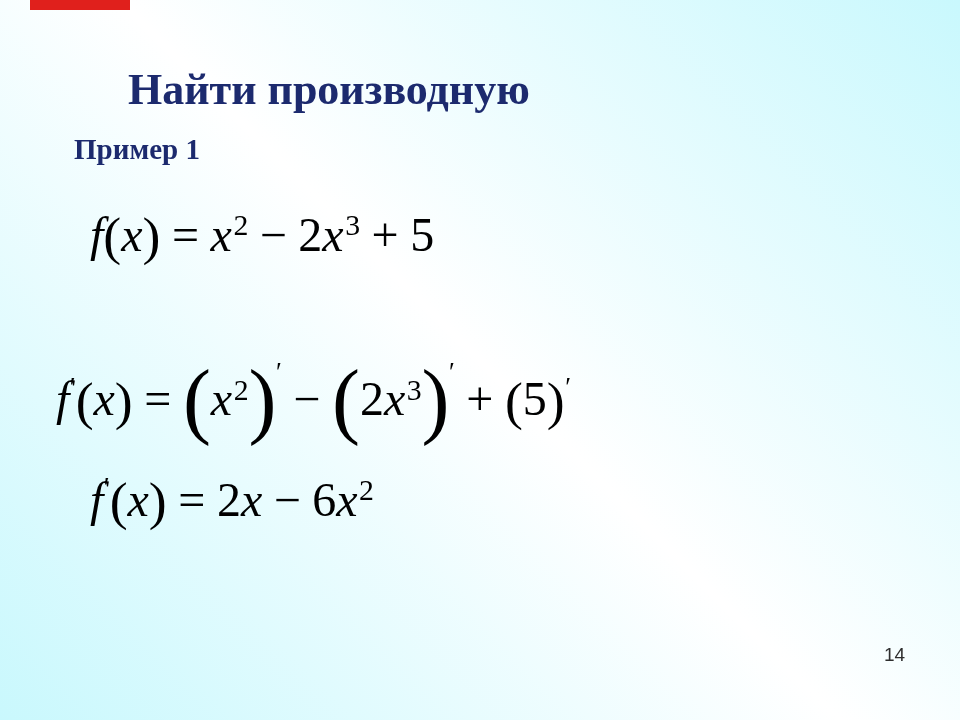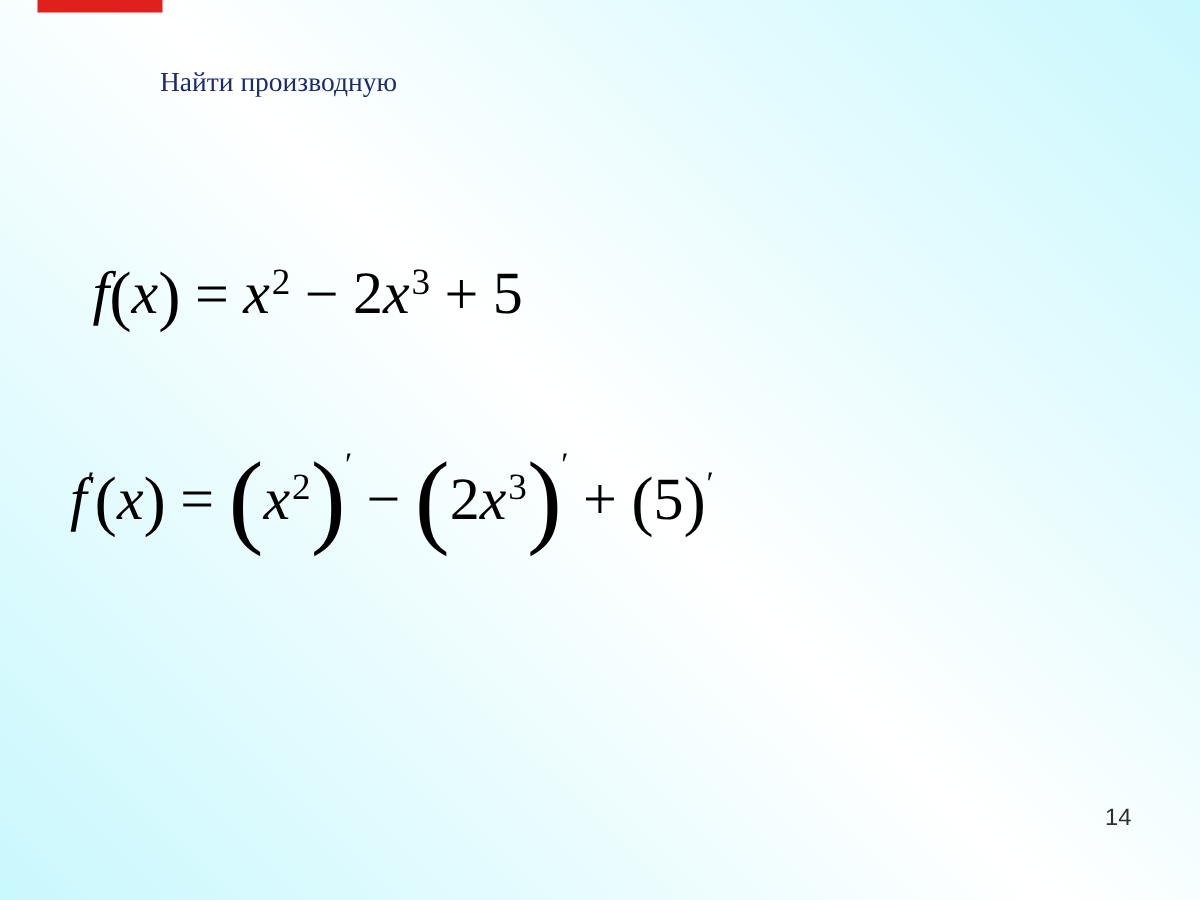--- a/index.html
+++ b/index.html
@@ -18,24 +18,24 @@
     left: 30px;
     top: 0;
     width: 100px;
     height: 10px;
     background: #e0201c;
   }
 
   .slide-title {
     position: absolute;
     left: 128px;
-    top: 54px;
+    top: 66px;
     font-family: "Liberation Serif", serif;
-    font-weight: normal;
-    font-size: 22px;
+    font-weight: bold;
+    font-size: 44px;
     line-height: 1.1;
     color: #1c2a6e;
     white-space: nowrap;
   }
 
   .example-label {
     position: absolute;
     left: 74px;
     top: 134px;
     font-family: "Liberation Serif", serif;
@@ -47,21 +47,21 @@
   }
 
   .formula {
     position: absolute;
     color: #000000;
     font-family: "Liberation Serif", serif;
     font-size: 48px;
     line-height: 1;
     white-space: nowrap;
   }
-  #formula-0 { left: 74px; top: 210px; }
+  #formula-0 { left: 90px; top: 210px; }
   #formula-1 { left: 56px; top: 358px; }
   #formula-2 { left: 90px; top: 474px; }
 
   .tk { line-height: 1; }
   .v  { font-style: italic; }                                     
   .n  { }                                                         
   .pr { font-size: 1.12em; vertical-align: -0.06em; }             
   .op { margin: 0 0.24em; }                                       
   .sup { font-size: 0.62em; vertical-align: 0.52em; margin-left: 0.05em; }
   .big { font-size: 1.75em; vertical-align: -0.15em; }            
@@ -79,21 +79,23 @@
 </style>
 </head>
 <body>
 
 <div class="slide">
 
   <div class="accent-bar"></div>
 
   <div class="slide-title">Найти производную</div>
 
+  <div class="example-label">Пример 1</div>
 
   <div id="formula-0" class="formula"><span class="tk v">f</span><span class="tk pr">(</span><span class="tk v">x</span><span class="tk pr">)</span><span class="tk op">=</span><span class="tk v">x</span><span class="tk sup">2</span><span class="tk op">−</span><span class="tk n">2</span><span class="tk v">x</span><span class="tk sup">3</span><span class="tk op">+</span><span class="tk n">5</span></div>
 
   <div id="formula-1" class="formula"><span class="tk v">f</span><span class="tk prime">′</span><span class="tk pr">(</span><span class="tk v">x</span><span class="tk pr">)</span><span class="tk op">=</span><span class="tk big">(</span><span class="tk v">x</span><span class="tk sup">2</span><span class="tk big">)</span><span class="tk primehi">′</span><span class="tk op">−</span><span class="tk big">(</span><span class="tk n">2</span><span class="tk v">x</span><span class="tk sup">3</span><span class="tk big">)</span><span class="tk primehi">′</span><span class="tk op">+</span><span class="tk pr">(</span><span class="tk n">5</span><span class="tk pr">)</span><span class="tk prime">′</span></div>
 
+  <div id="formula-2" class="formula"><span class="tk v">f</span><span class="tk prime">′</span><span class="tk pr">(</span><span class="tk v">x</span><span class="tk pr">)</span><span class="tk op">=</span><span class="tk n">2</span><span class="tk v">x</span><span class="tk op">−</span><span class="tk n">6</span><span class="tk v">x</span><span class="tk sup">2</span></div>
 
   <div class="page-number">14</div>
 
 </div>
 
 </body></html>

